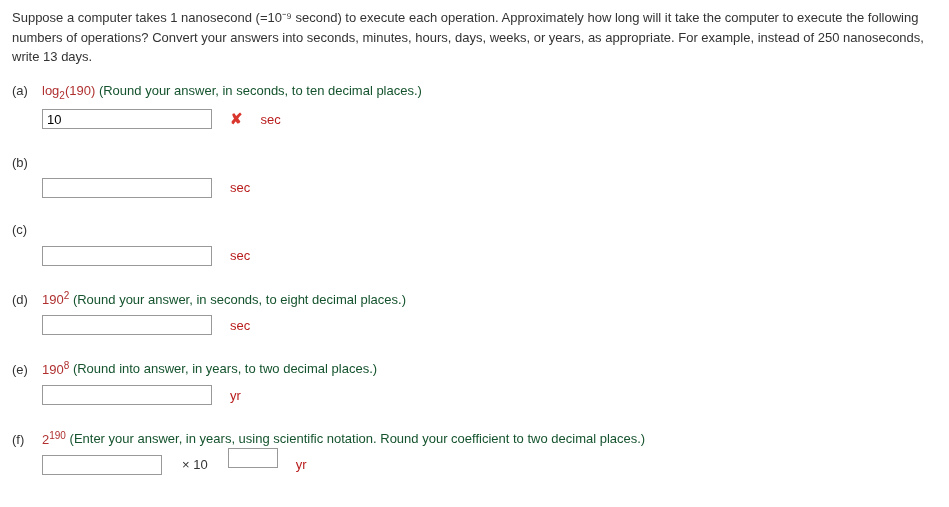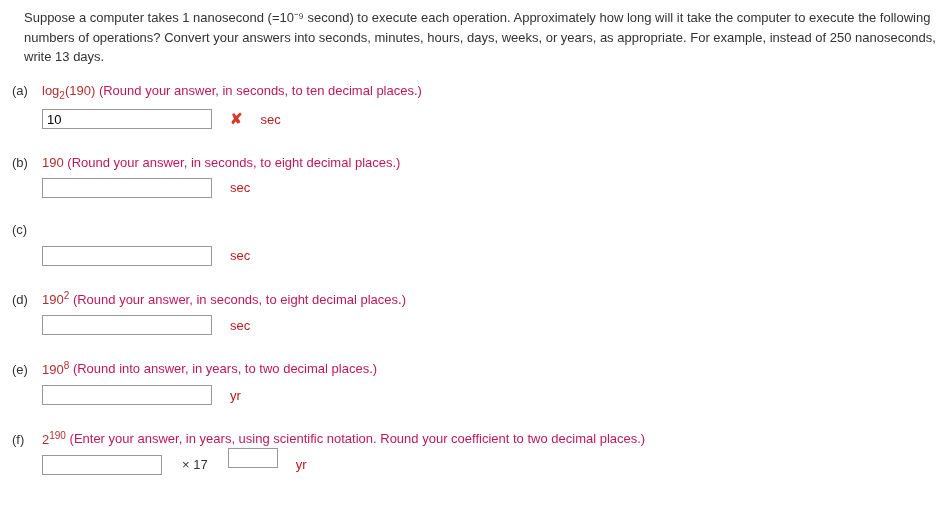--- a/index.html
+++ b/index.html
@@ -4,27 +4,27 @@
   <style>
     * { box-sizing: border-box; margin: 0; padding: 0; }
     body {
       font-family: Arial, Helvetica, sans-serif;
       font-size: 13px;
       color: #333;
       padding: 8px 12px;
       width: 949px;
       line-height: 1.5;
     }
-    .intro { margin-bottom: 14px; margin-left: 12px; }
+    .intro { margin-bottom: 14px; }
     .part { margin-bottom: 22px; }
     .part-header { display: flex; align-items: baseline; gap: 8px; margin-bottom: 6px; }
     .part-label { min-width: 22px; }
     .expr { color: #b03030; }
     .expr sub, .expr sup { font-size: 10px; }
-    .instr { color: #be185d; }
+    .instr { color: #14532d; }
     .answer-row { display: flex; align-items: center; gap: 18px; margin-left: 30px; }
     input.answer {
       border: 1px solid #999;
       height: 20px;
       padding: 1px 4px;
       font-size: 13px;
       font-family: Arial, Helvetica, sans-serif;
       width: 170px;
     }
     input.answer.small { width: 120px; }
@@ -61,24 +61,20 @@
   <div class="answer-row">
     <input class="answer" type="text" value="10" style="">
     <span class="mark-wrong">✘</span>
     <span class="unit">sec</span>
   </div>
 </div>
 
 <div class="part">
   <div class="part-header">
     <span class="part-label">(b)</span>
-    <span>
-      <span class="expr">190</span>
-      <span class="instr">(Round your answer, in seconds, to eight decimal places.)</span>
-    </span>
   </div>
   <div class="answer-row">
     <input class="answer" type="text" value="" style="">
     <span class="unit">sec</span>
   </div>
 </div>
 
 <div class="part">
   <div class="part-header">
     <span class="part-label">(c)</span>
@@ -120,17 +116,17 @@
 <div class="part">
   <div class="part-header">
     <span class="part-label">(f)</span>
     <span>
       <span class="expr">2<sup>190</sup></span>
       <span class="instr">(Enter your answer, in years, using scientific notation. Round your coefficient to two decimal places.)</span>
     </span>
   </div>
   <div class="answer-row">
     <input class="answer small" type="text" value="" style="">
-    <span class="x10">× 17</span>
+    <span class="x10">× 10</span>
       <input class="answer tiny exp-box" type="text" value="" style="">
     <span class="unit">yr</span>
   </div>
 </div>
 
 </body></html>

